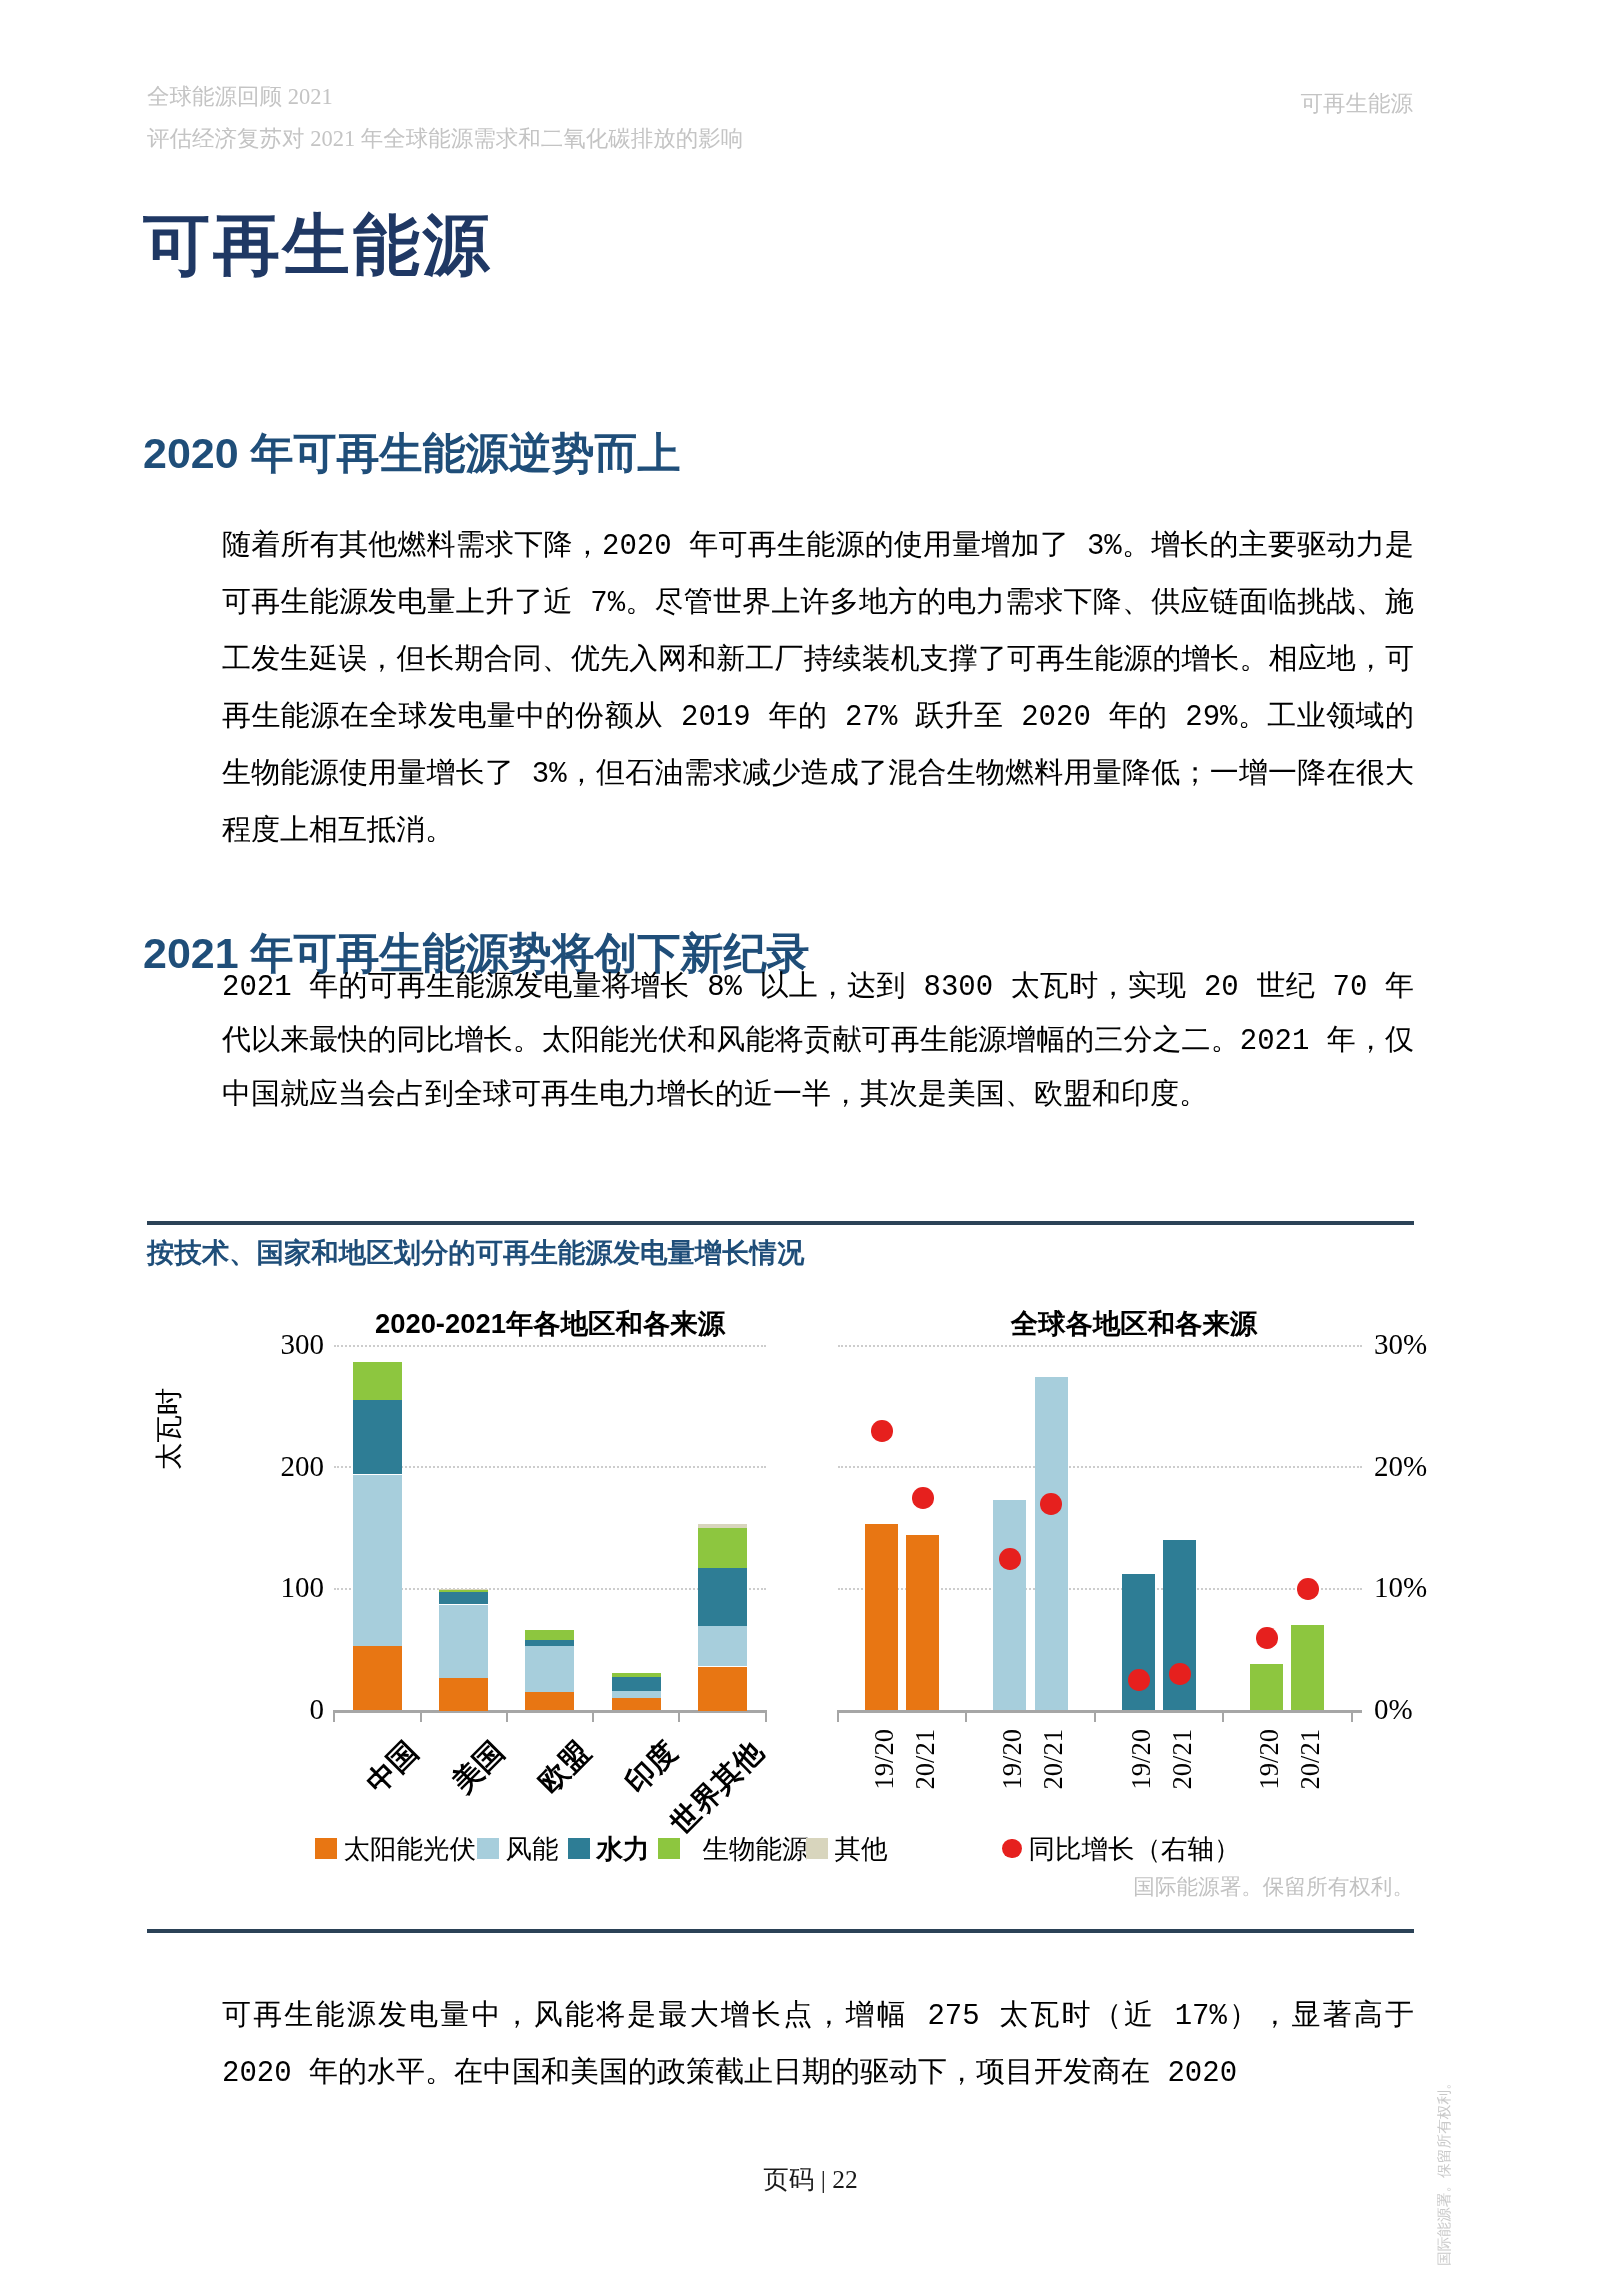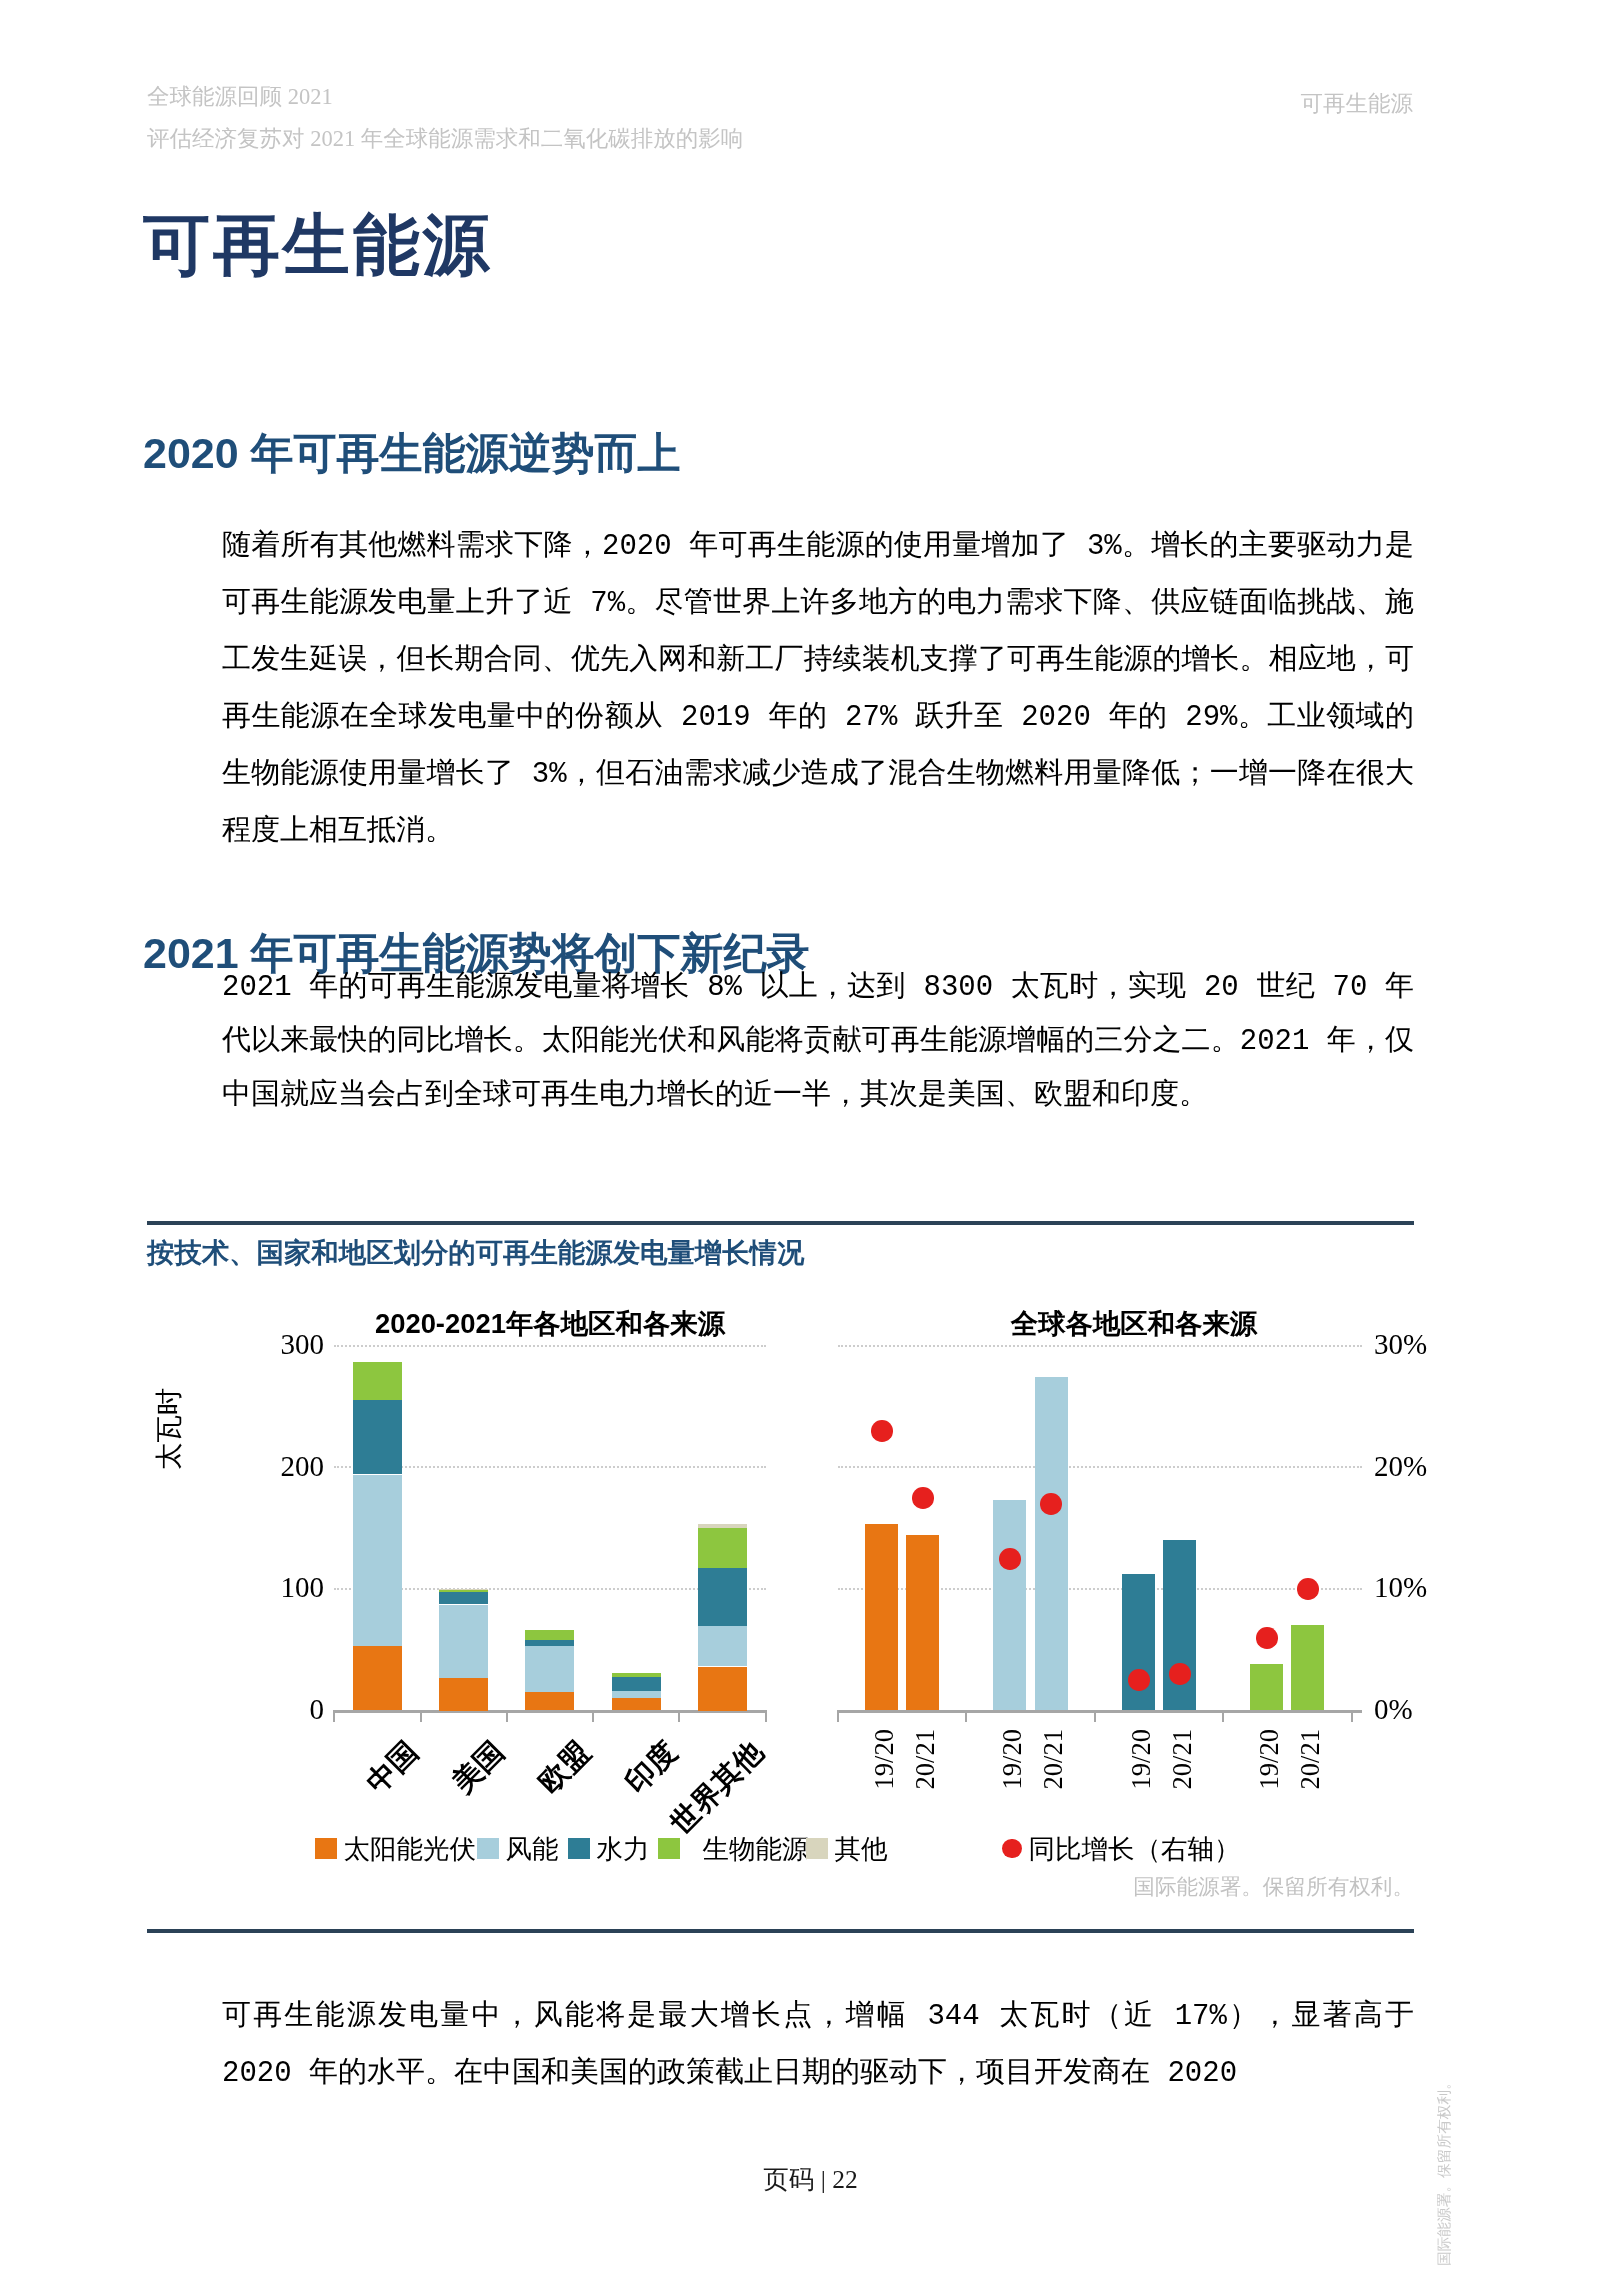--- a/index.html
+++ b/index.html
@@ -141,37 +141,37 @@
         <div style="position: absolute; left: 306px; top: 1833px; height: 31px; display: flex; align-items: center; gap: 6.9px; white-space: nowrap; margin-left: 9px;">
           <span style="display: inline-block; background: rgb(232, 118, 19); width: 21.6px; height: 21.6px;"></span>
           <span style="font-size: 26.5px; color: rgb(0, 0, 0);">太阳能光伏</span>
         </div>
         <div style="position: absolute; left: 477px; top: 1833px; height: 31px; display: flex; align-items: center; gap: 6.9px; white-space: nowrap;">
           <span style="display: inline-block; background: rgb(167, 206, 220); width: 21.6px; height: 21.6px;"></span>
           <span style="font-size: 26.5px; color: rgb(0, 0, 0);">风能</span>
         </div>
         <div style="position: absolute; left: 568px; top: 1833px; height: 31px; display: flex; align-items: center; gap: 6.9px; white-space: nowrap;">
           <span style="display: inline-block; background: rgb(46, 125, 149); width: 21.6px; height: 21.6px;"></span>
-          <span style="font-size: 26.5px; color: rgb(0, 0, 0);">水力</span>
+          <span style="font-size: 26.5px; color: rgb(0, 0, 0); font-weight: bold;">水力</span>
         </div>
         <div style="position: absolute; left: 658px; top: 1833px; height: 31px; display: flex; align-items: center; gap: 23px; white-space: nowrap;">
           <span style="display: inline-block; background: rgb(141, 198, 63); width: 21.6px; height: 21.6px;"></span>
           <span style="font-size: 26.5px; color: rgb(0, 0, 0);">生物能源</span>
         </div>
         <div style="position: absolute; left: 806px; top: 1833px; height: 31px; display: flex; align-items: center; gap: 6.9px; white-space: nowrap;">
           <span style="display: inline-block; background: rgb(216, 213, 189); width: 21.6px; height: 21.6px;"></span>
           <span style="font-size: 26.5px; color: rgb(0, 0, 0);">其他</span>
         </div>
         <div style="position: absolute; left: 1002px; top: 1833px; height: 31px; display: flex; align-items: center; gap: 6.9px; white-space: nowrap;">
           <span style="display: inline-block; background: rgb(230, 32, 30); width: 19.6px; height: 19.6px; border-radius: 50%;"></span>
           <span style="font-size: 26.5px; color: rgb(0, 0, 0);">同比增长（右轴）</span>
         </div>
       </div>
     <div class="abs src">国际能源署。保留所有权利。</div>
     <div class="abs rule rule-bottom"></div>
   </div>
 
-  <div class="abs para p3">可再生能源发电量中，风能将是最大增长点，增幅 344 太瓦时（近 17%），显著高于 2020 年的水平。在中国和美国的政策截止日期的驱动下，项目开发商在 2020</div>
+  <div class="abs para p3">可再生能源发电量中，风能将是最大增长点，增幅 275 太瓦时（近 17%），显著高于 2020 年的水平。在中国和美国的政策截止日期的驱动下，项目开发商在 2020</div>
   <div class="abs footer">页码 | 22</div>
   <div class="abs side-note">国际能源署。保留所有权利。</div>
 
 </div>
 
 
 </body></html>

